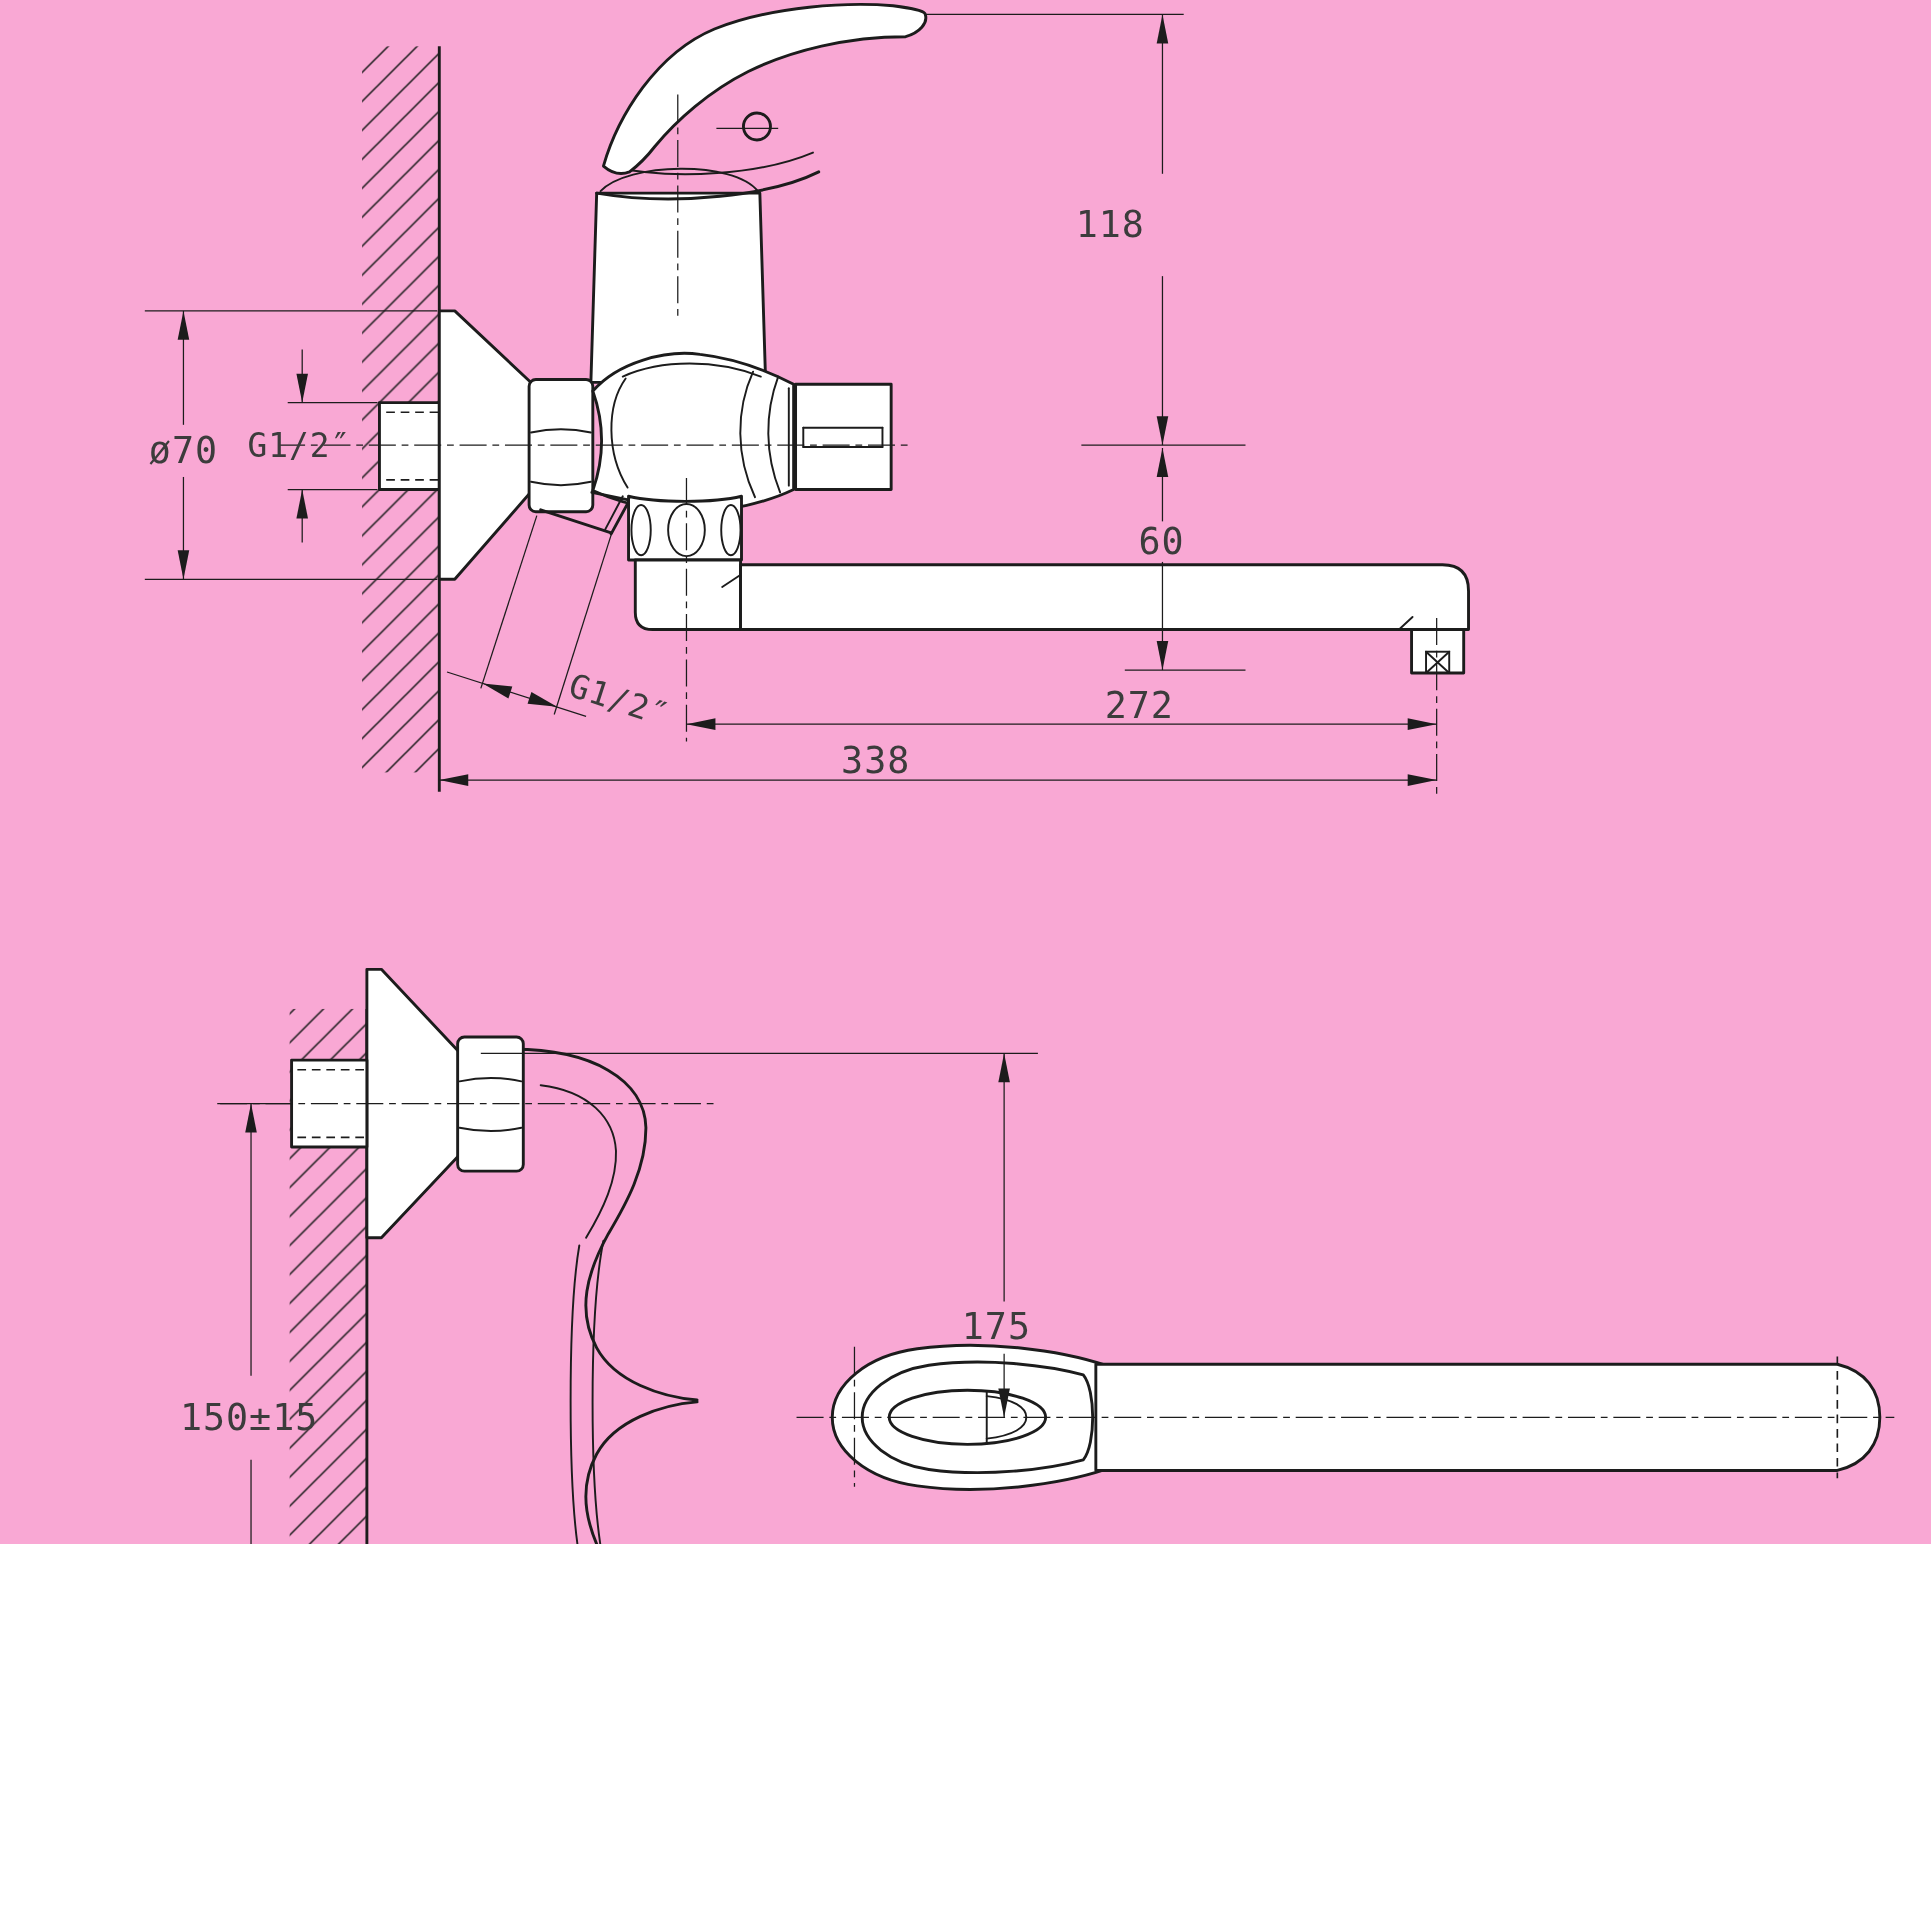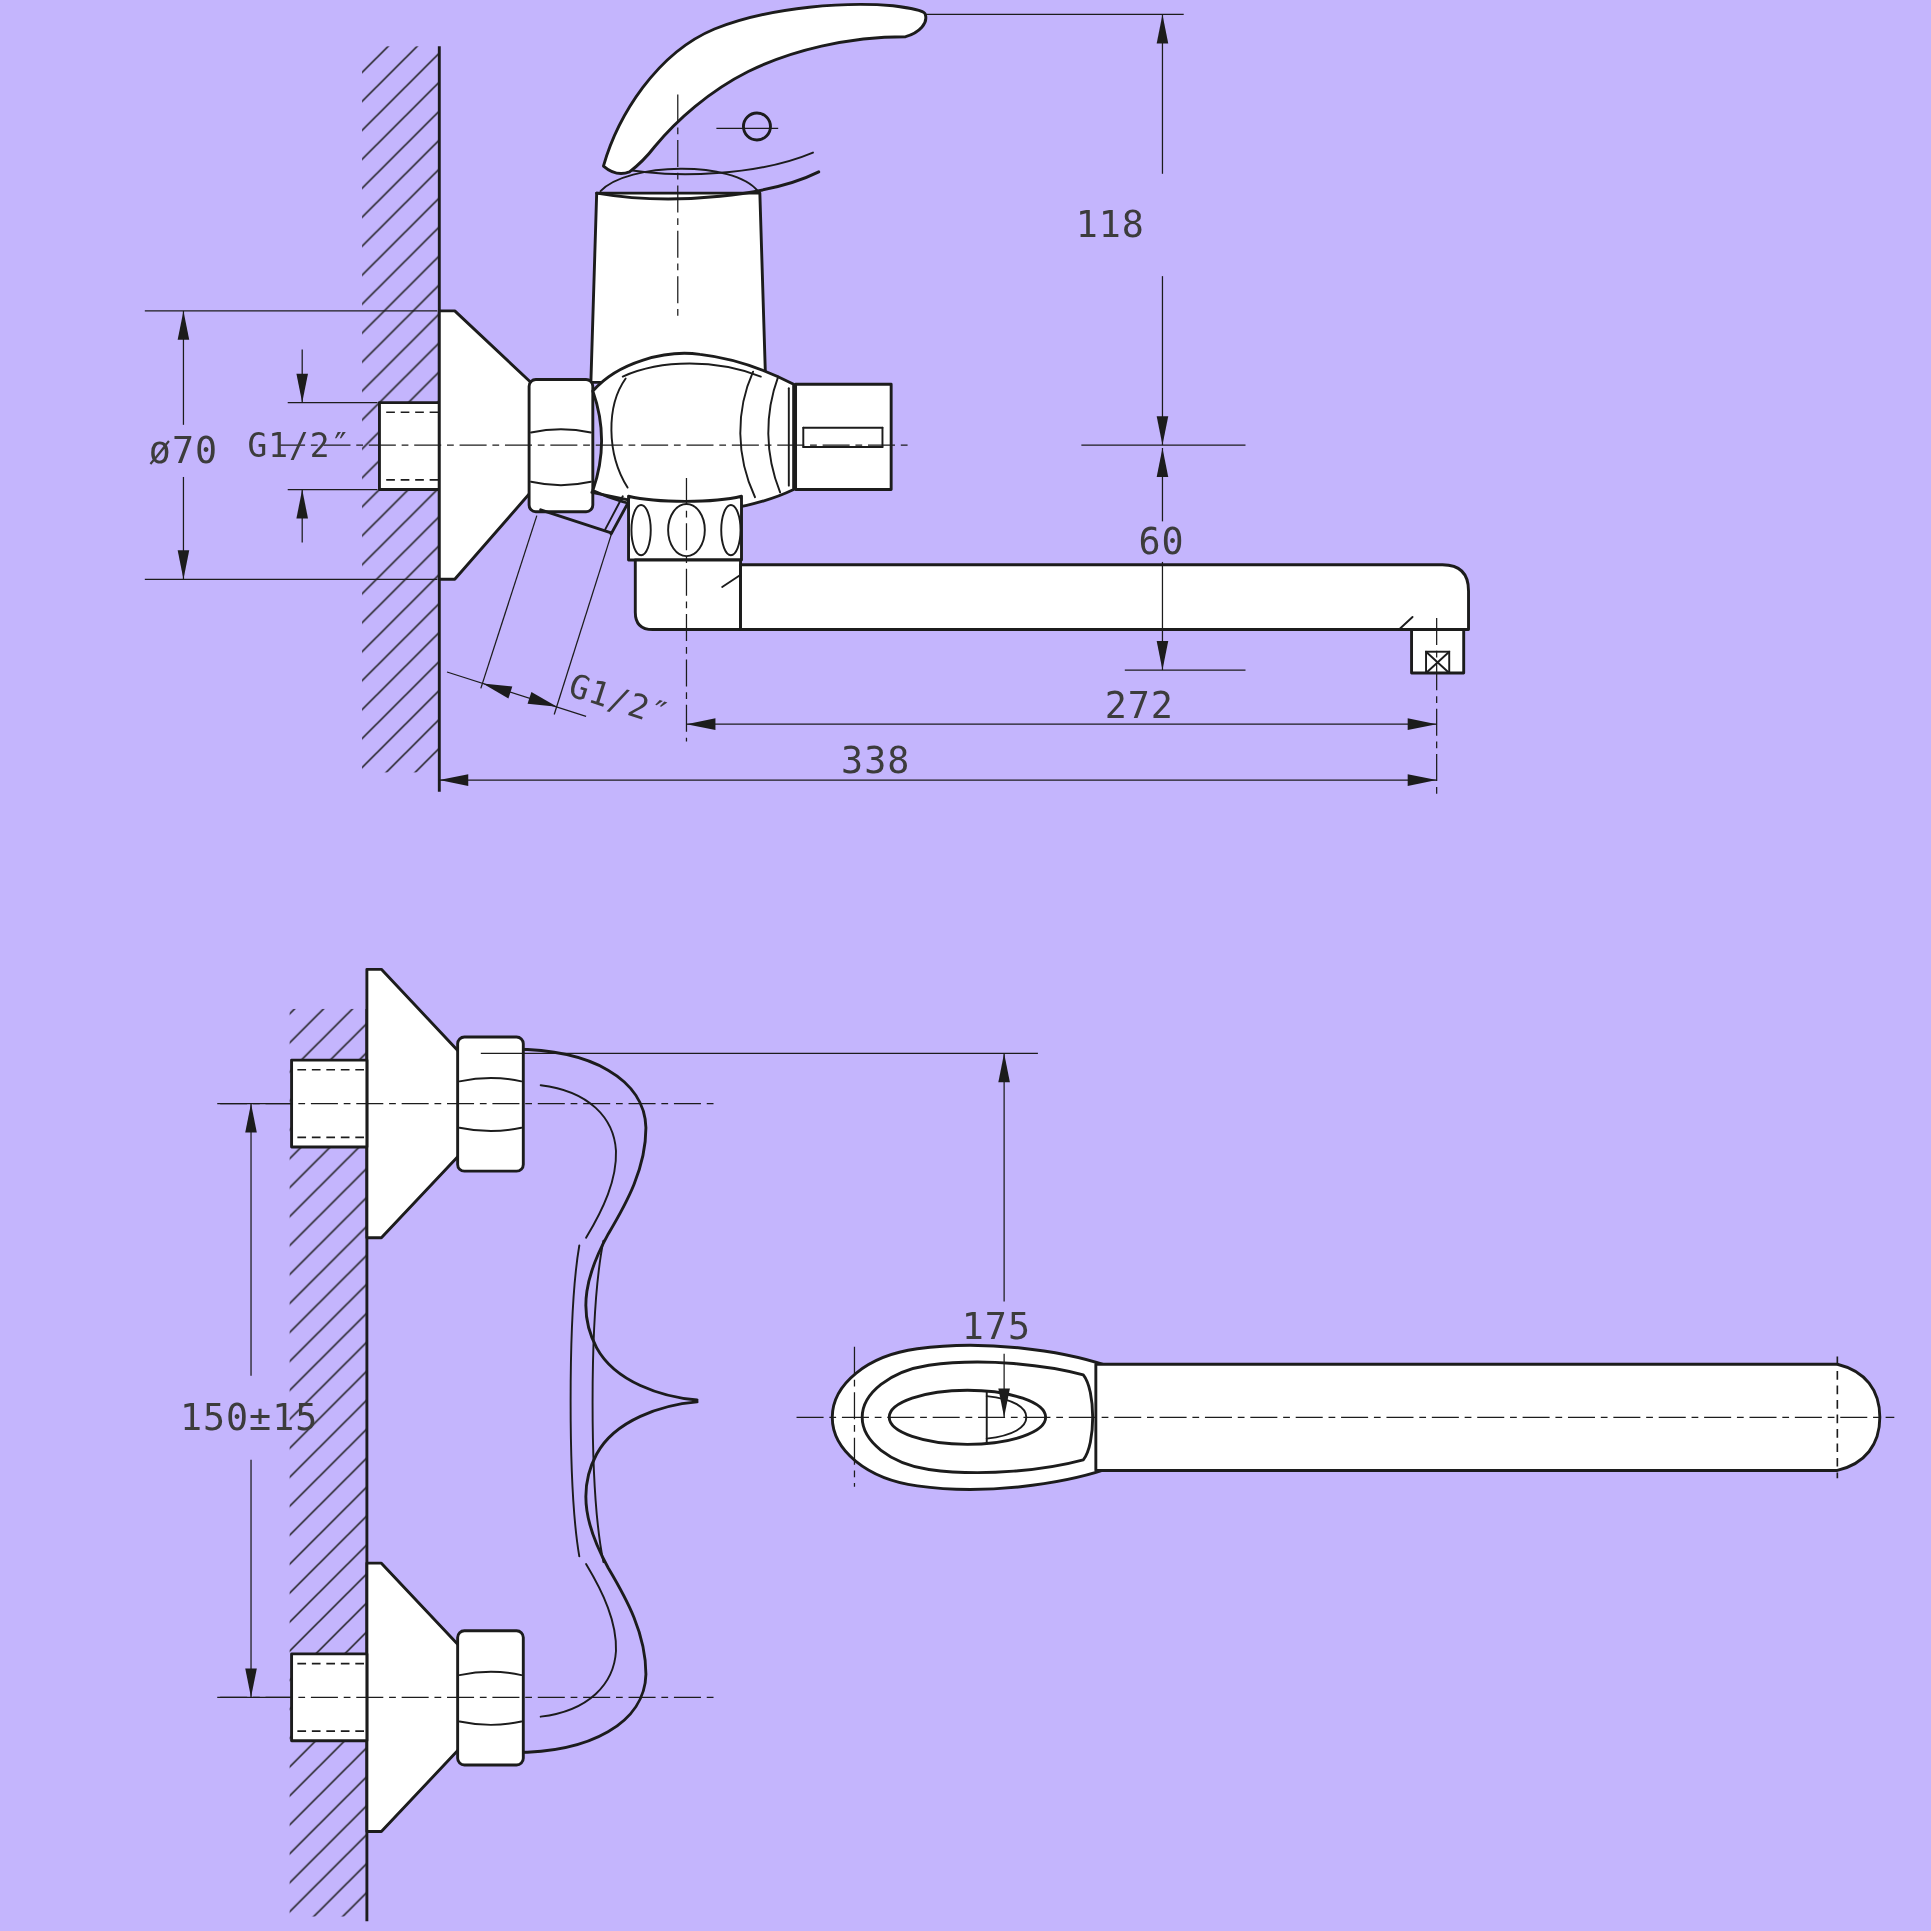--- a/index.html
+++ b/index.html
@@ -1,16 +1,16 @@
 <!DOCTYPE html>
 <html><head>
 <meta charset="utf-8">
 <style>
   html,body{margin:0;padding:0;background:#ffffff;}
-  .canvas{position:relative;width:1931px;height:1931px;background:#c4b5fd;overflow:hidden;
+  .canvas{position:relative;width:1931px;height:1544px;background:#f9a8d4;overflow:hidden;
           font-family:"DejaVu Sans Mono", monospace;}
   svg{display:block;}
   .outline{fill:#ffffff;stroke:#1c1c1c;stroke-width:3;stroke-linejoin:round;stroke-linecap:round;}
   .outline-nf{fill:none;stroke:#1c1c1c;stroke-width:3;stroke-linejoin:round;stroke-linecap:round;}
   .inner{fill:none;stroke:#1c1c1c;stroke-width:2;stroke-linecap:round;}
   .thin{fill:none;stroke:#1c1c1c;stroke-width:1.3;}
   .center{fill:none;stroke:#1c1c1c;stroke-width:1.3;stroke-dasharray:28 6 7 6;}
   .hidden-l{fill:none;stroke:#1c1c1c;stroke-width:1.7;stroke-dasharray:9 6;}
   .arrow{fill:#1c1c1c;stroke:none;}
   text{fill:#3c3c3c;font-family:"DejaVu Sans Mono", monospace;letter-spacing:1px;}

